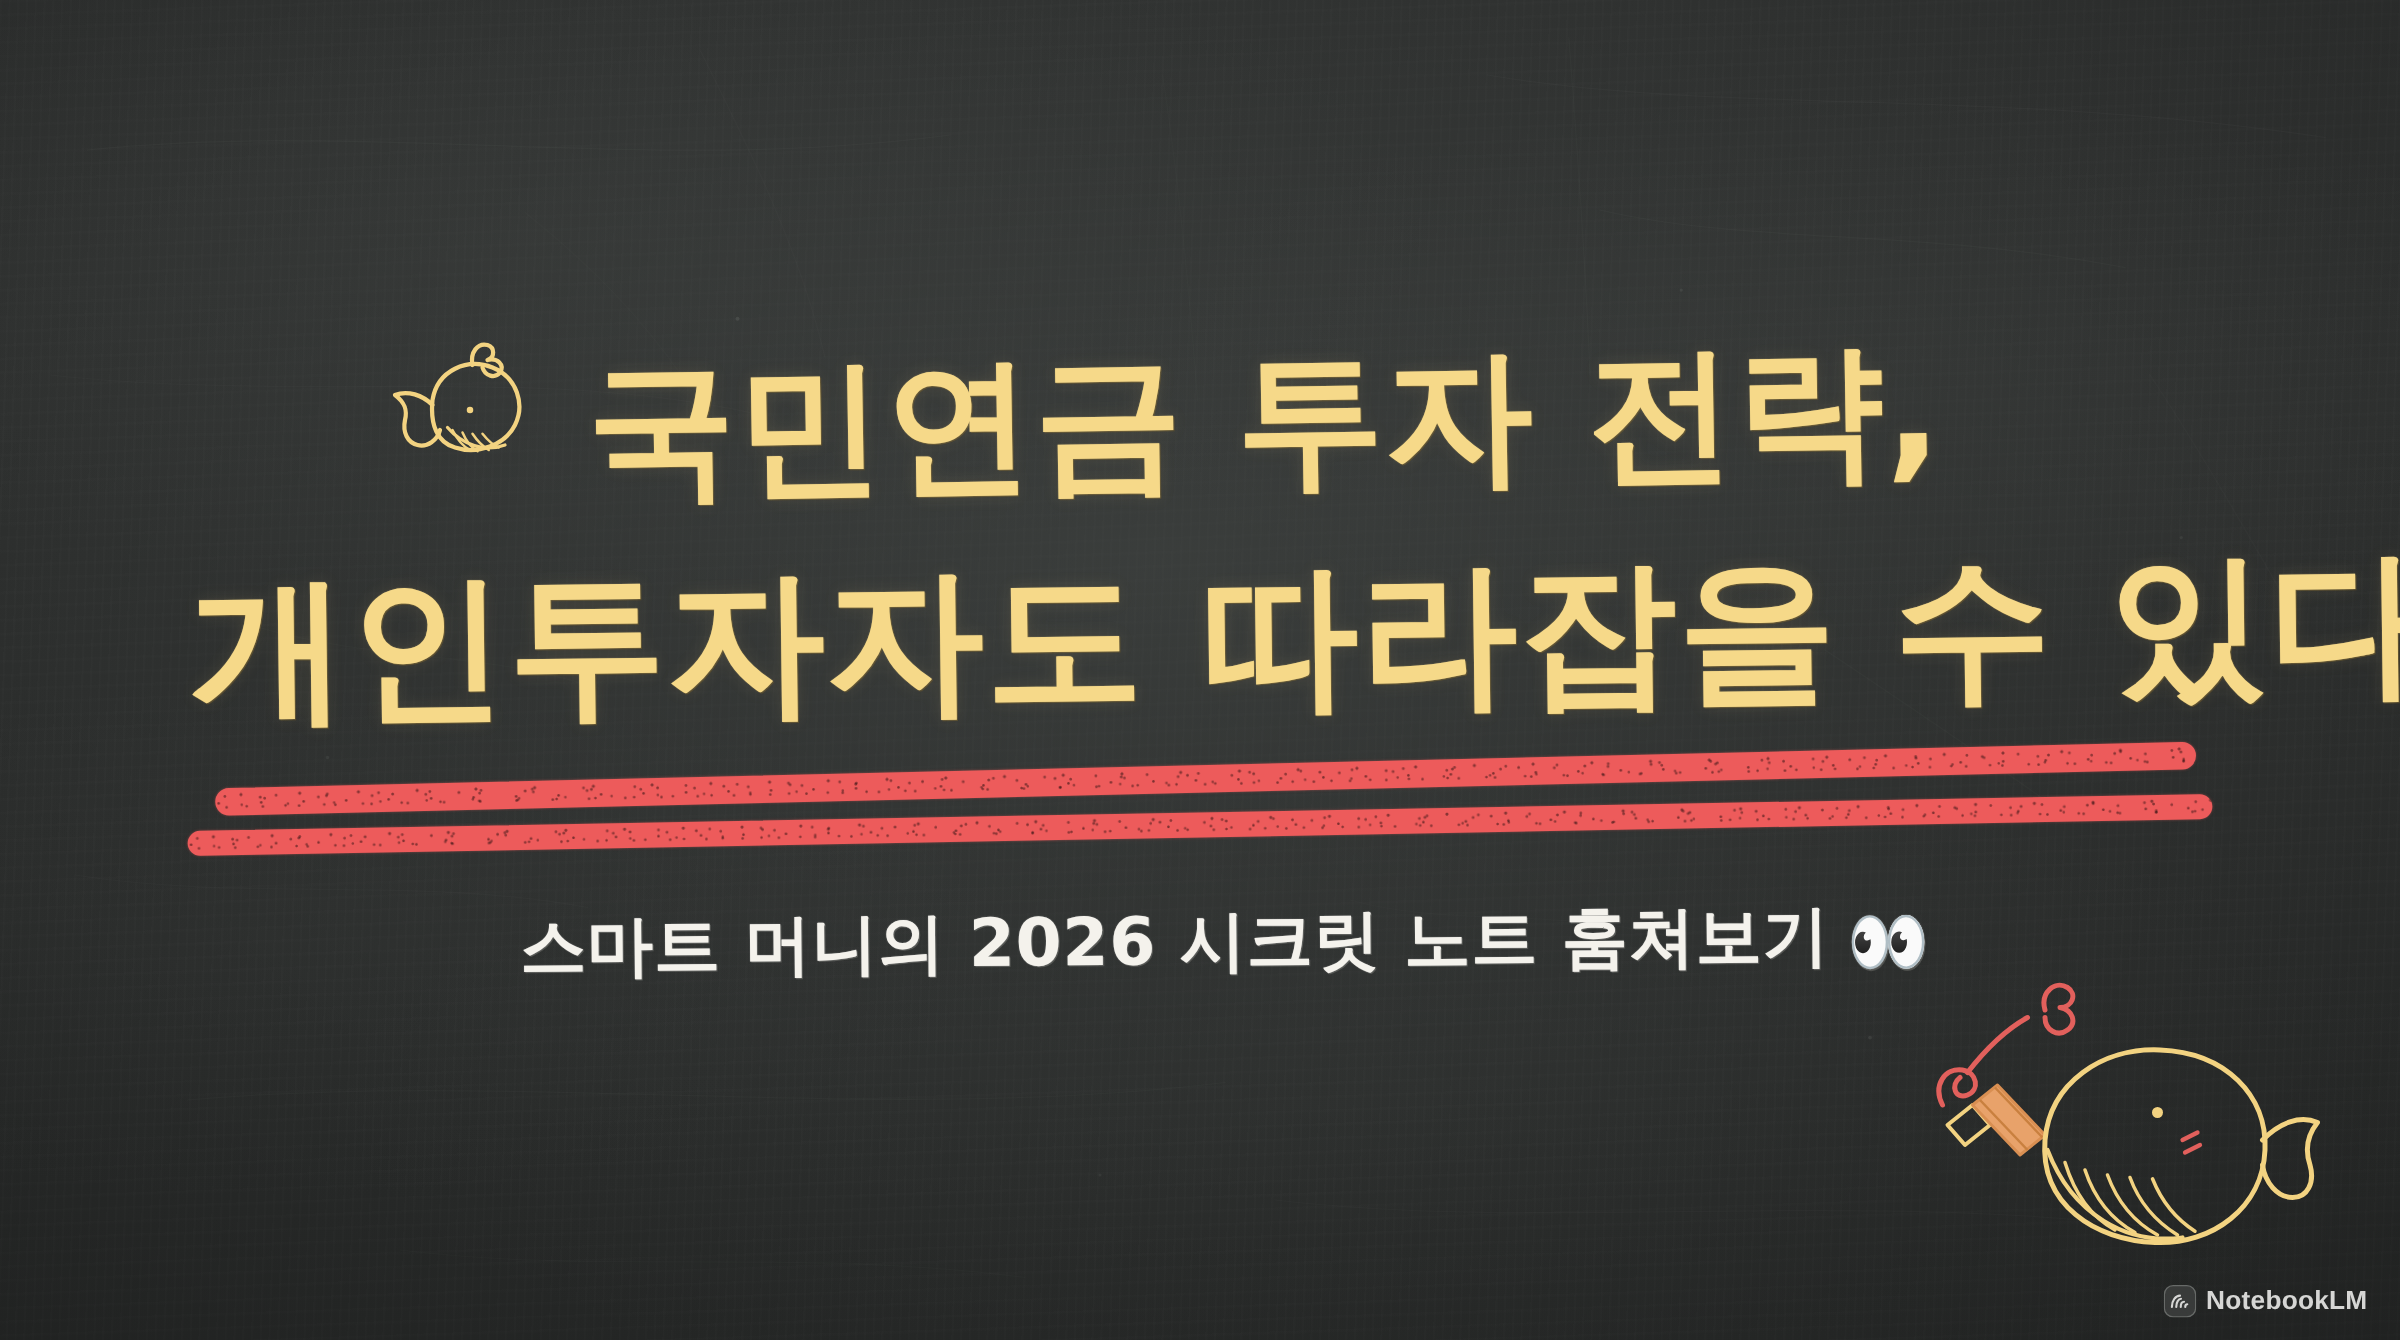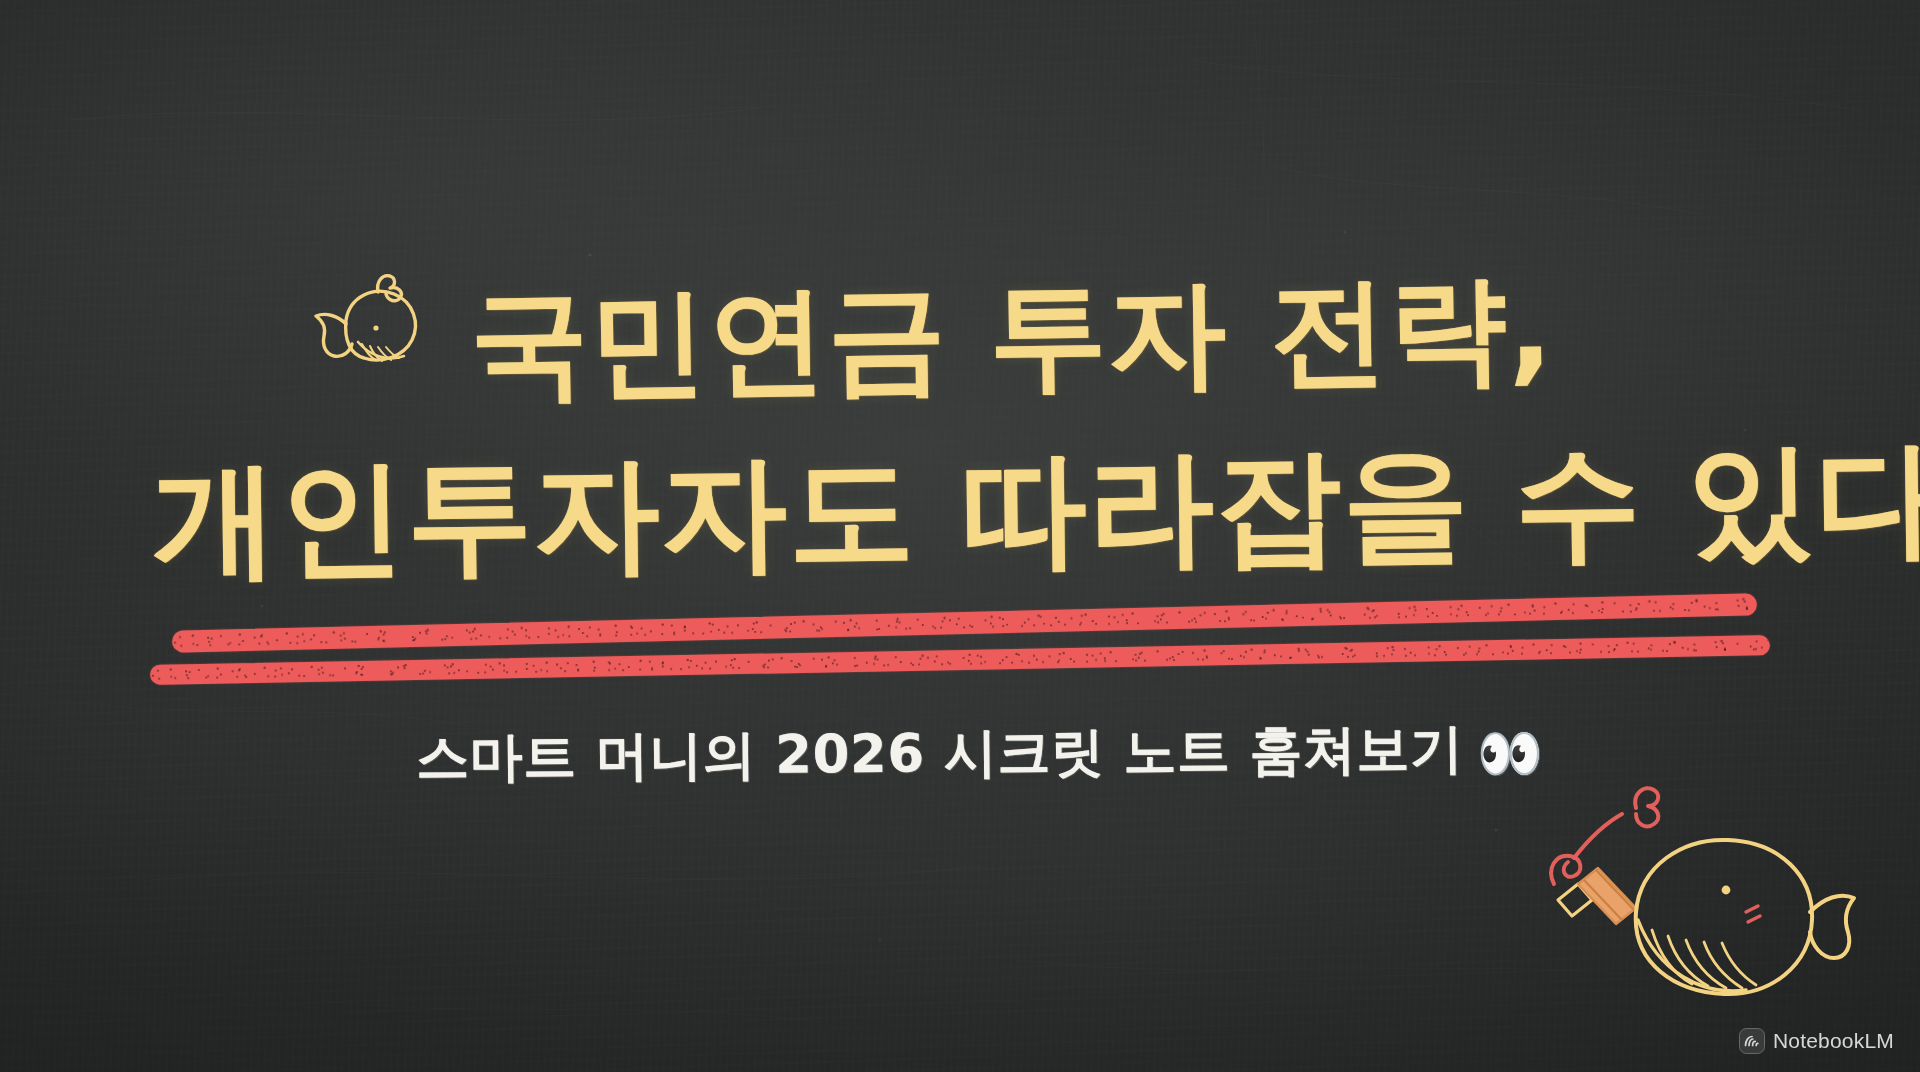--- a/index.html
+++ b/index.html
@@ -163,21 +163,21 @@
     right: 26px;
     bottom: 18px;
     display: flex;
     align-items: center;
     gap: 8px;
     opacity: 0.92;
   }
   #watermark .wm-label {
     font-family: "Liberation Sans", sans-serif;
     font-size: 21px;
-    font-weight: 400;
+    font-weight: 700;
     color: #E6E6E4;
     letter-spacing: 0.2px;
   }
 </style>
 </head>
 <body>
 
 <div id="board">
 
   <svg id="scratches" viewBox="0 0 1920 1072" preserveAspectRatio="none">

